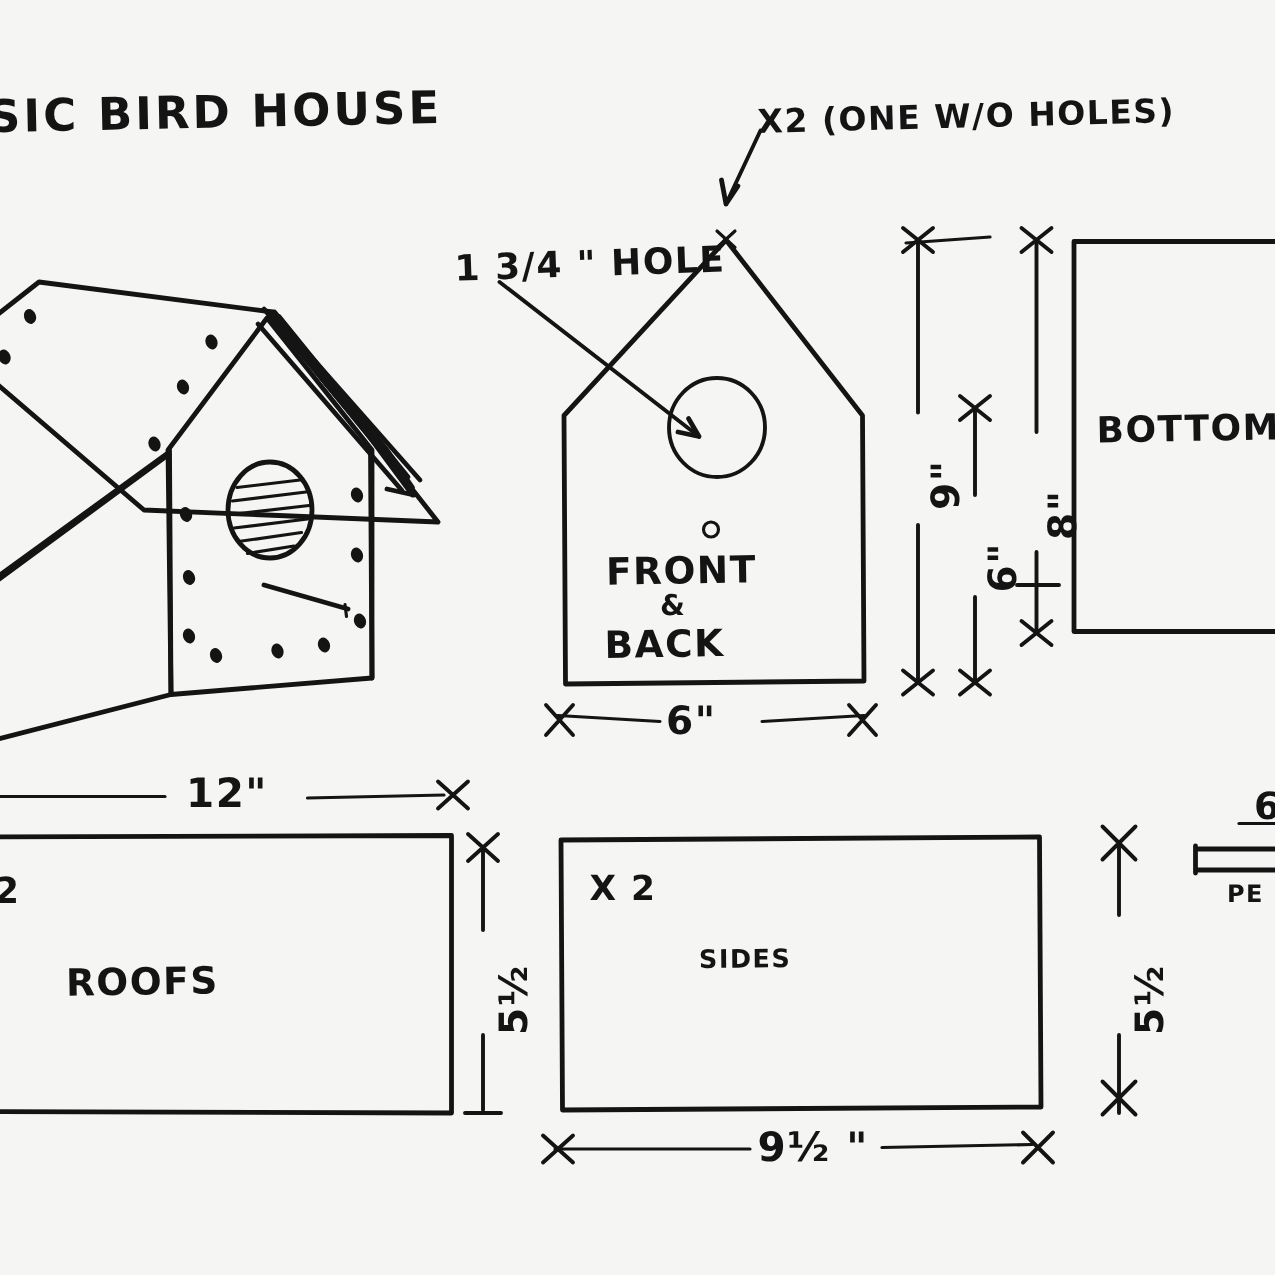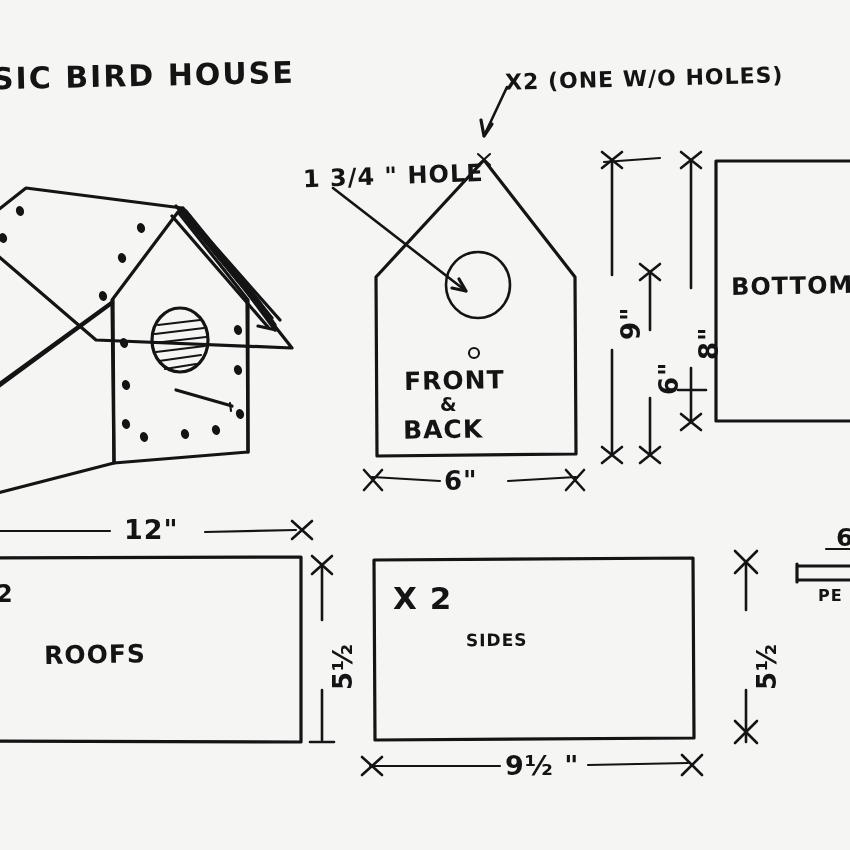--- a/index.html
+++ b/index.html
@@ -206,21 +206,21 @@
   <div class="hand-text" style="left:403px; top:415px; font-size:25px; transform:rotate(-1deg);">BACK</div>
 
   <div class="hand-text" style="left:731px; top:272px; font-size:24px; transform:rotate(-1deg);">BOTTOM</div>
 
   <div class="hand-text" style="left:44px; top:640px; font-size:25px; transform:rotate(-1deg);">ROOFS</div>
 
   <div class="hand-text" style="left:-4px; top:580px; font-size:24px;">2</div>
 
   <div class="hand-text" style="left:466px; top:630px; font-size:17px; transform:rotate(-0.5deg);">SIDES</div>
 
-  <div class="hand-text" style="left:393px; top:580px; font-size:31px;">X 2</div>
+  <div class="hand-text" style="left:393px; top:580px; font-size:23px;">X 2</div>
 
   <div class="hand-text" style="left:818px; top:586px; font-size:16px;">PE</div>
 
   <div class="hand-text" style="left:444px; top:466px; font-size:26px;">6"</div>
 
   <div class="hand-text rot90" style="left:616px; top:340px; font-size:26px; transform:rotate(-90deg);">9"</div>
 
   <div class="hand-text rot90" style="left:654px; top:395px; font-size:26px; transform:rotate(-90deg);">6"</div>
 
   <div class="hand-text rot90" style="left:694px; top:360px; font-size:26px; transform:rotate(-90deg);">8"</div>

